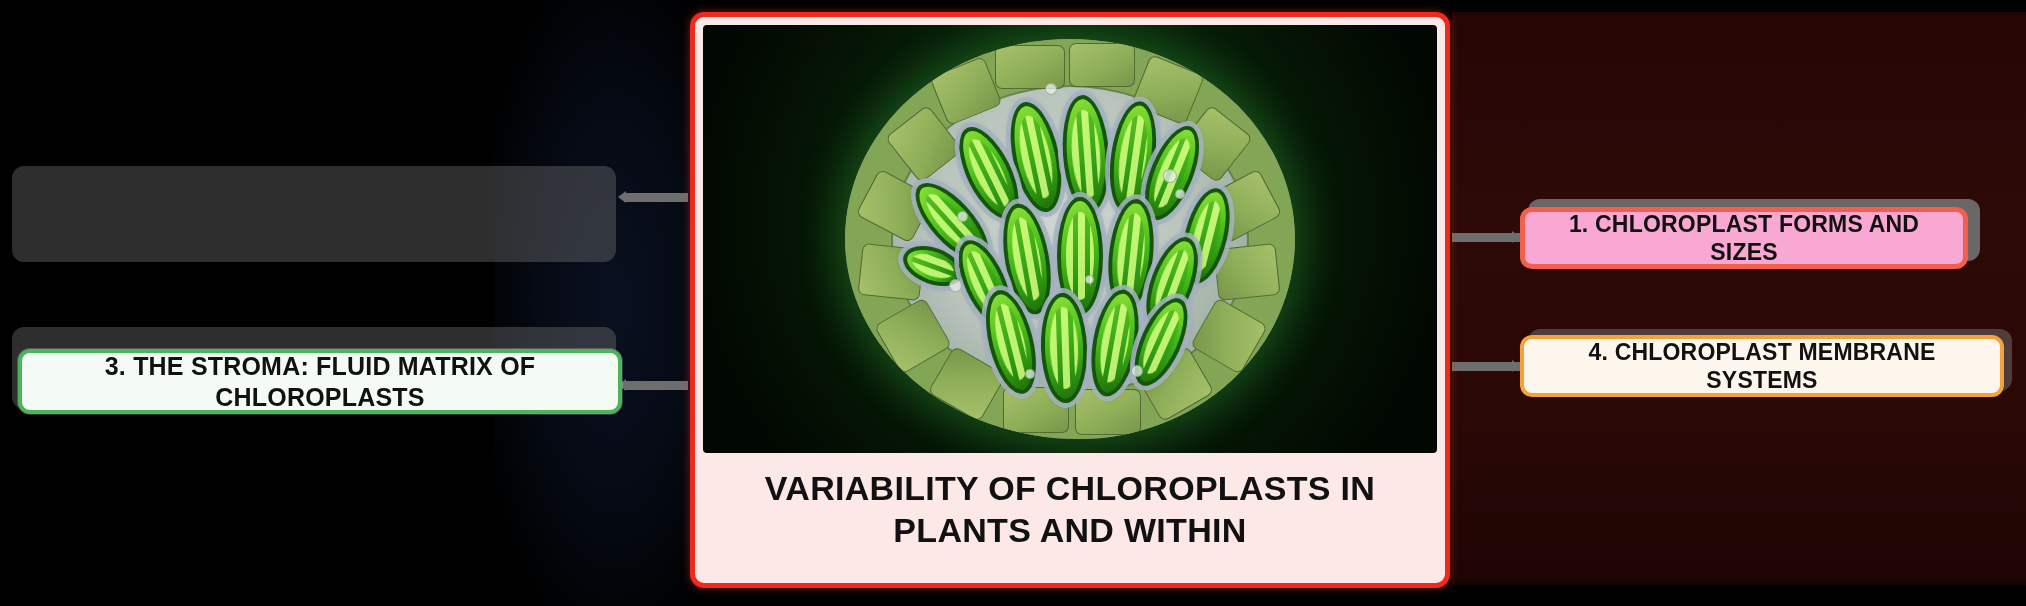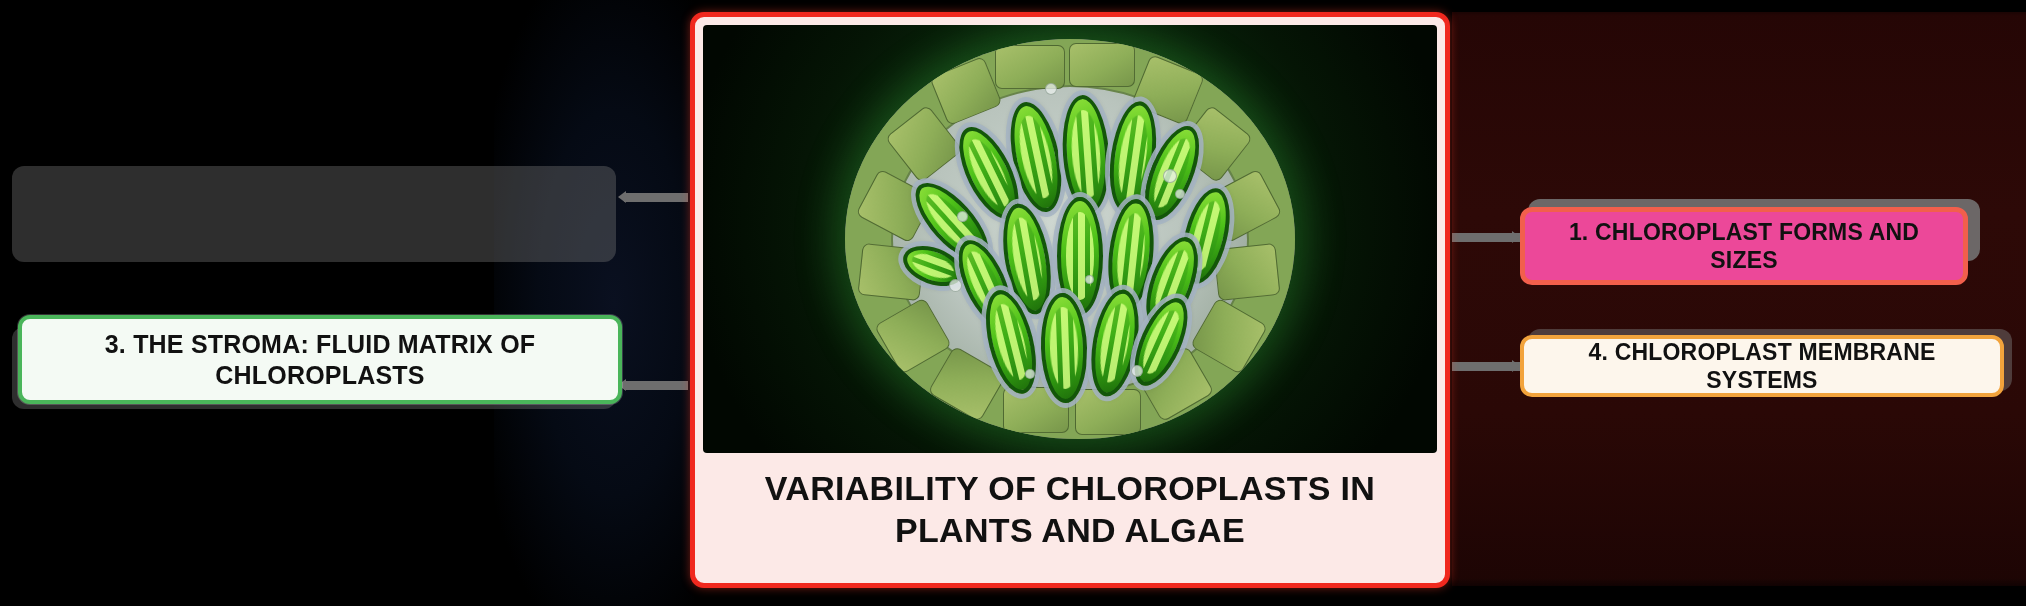--- a/index.html
+++ b/index.html
@@ -85,34 +85,34 @@
   #node-4 {
     left: 18px; top: 172px;
     width: 604px; height: 96px;
     border-width: 4px; border-color: #2e8fd8;
     background: #f3f9fd;
     font-size: 25px;
     box-shadow: 0 0 0 1px rgba(255,255,255,0.25);
   }
   
   #node-3 {
-    left: 18px; top: 315px;
-    width: 604px; height: 89px;
+    left: 18px; top: 349px;
+    width: 604px; height: 65px;
     border-width: 4px; border-color: #4ab55a;
     background: #f4faf4;
     font-size: 25px;
     align-items: center;
     box-shadow: 0 0 0 1px rgba(255,255,255,0.2);
   }
   
   #node-1 {
     left: 1520px; top: 207px;
-    width: 448px; height: 78px;
+    width: 448px; height: 62px;
     border-width: 5px; border-color: #f25f4c;
-    background: #ec4899;
+    background: #f9a8d4;
     font-size: 23px;
   }
   
   #node-2 {
     left: 1520px; top: 335px;
     width: 484px; height: 62px;
     border-width: 4px; border-color: #f2a33c;
     background: #fdf6ec;
     font-size: 23px;
   }
@@ -277,21 +277,21 @@
         <div class="cytoplasm-dot" style="left:318px; top:130px; width:14px; height:14px;"></div>
         <div class="cytoplasm-dot" style="left:330px; top:150px; width:10px; height:10px;"></div>
         <div class="cytoplasm-dot" style="left:112px; top:172px; width:11px; height:11px;"></div>
         <div class="cytoplasm-dot" style="left:104px; top:240px; width:13px; height:13px;"></div>
         <div class="cytoplasm-dot" style="left:240px; top:236px; width:9px;  height:9px;"></div>
         <div class="cytoplasm-dot" style="left:286px; top:326px; width:12px; height:12px;"></div>
         <div class="cytoplasm-dot" style="left:180px; top:330px; width:10px; height:10px;"></div>
       </div>
     </div>
 
-    <div id="center-title">VARIABILITY OF CHLOROPLASTS IN PLANTS AND ALGAE</div>
+    <div id="center-title">VARIABILITY OF CHLOROPLASTS IN PLANTS AND WITHIN</div>
   </div>
 
 
   <div class="node" id="node-3">3. THE STROMA: FLUID MATRIX OF CHLOROPLASTS</div>
 
   <div class="node" id="node-1">1. CHLOROPLAST FORMS AND SIZES</div>
 
   <div class="node" id="node-2">4. CHLOROPLAST MEMBRANE SYSTEMS</div>
 
 </div>

